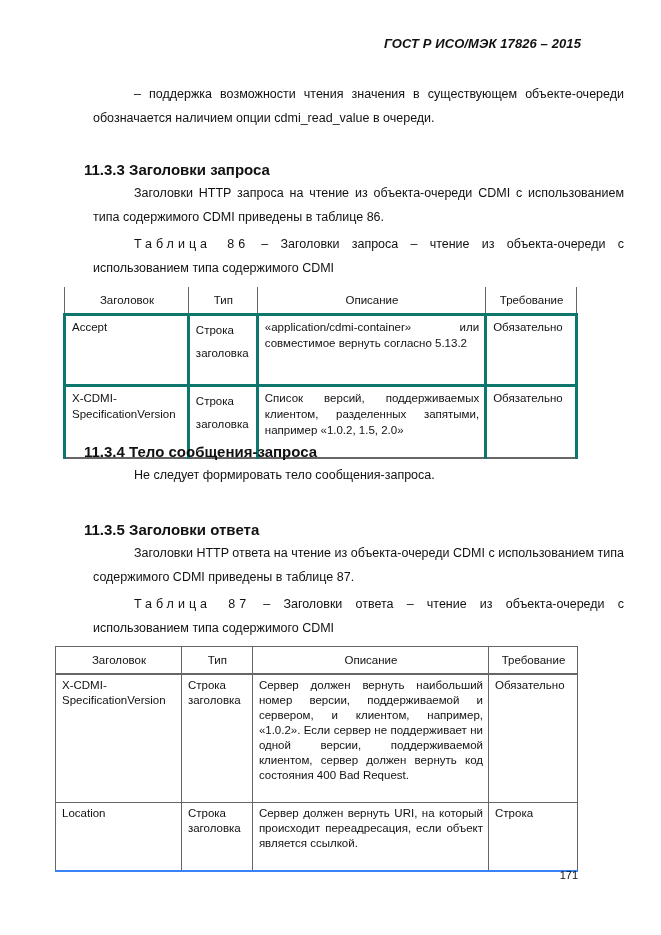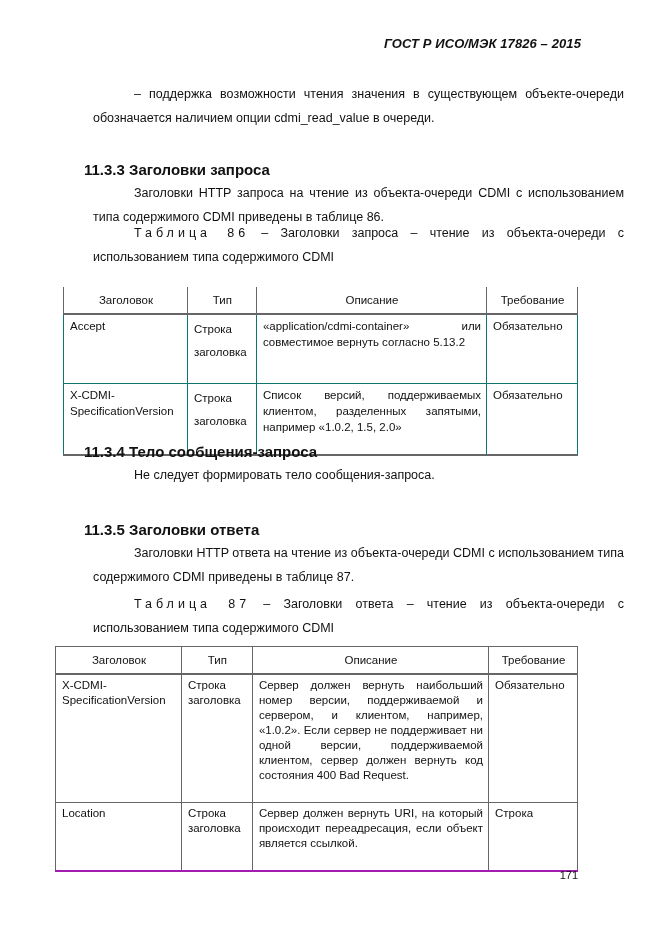--- a/index.html
+++ b/index.html
@@ -16,39 +16,39 @@
   }
   .para { left: 47px; width: 531px; font-size: 12.5px; line-height: 23.5px; text-align: justify; margin-left: 46px; }
   .indent { text-indent: 41px; }
   .h { left: 76px; font-weight: bold; font-size: 15px; margin-left: 8px; }
   .spaced { letter-spacing: 4px; }
   table { border-collapse: collapse; position: absolute; font-size: 11.5px; line-height: 16px; }
   td, th { vertical-align: top; padding: 3px 5px 19px 6px; font-weight: normal; }
   th { text-align: center; padding-top: 5px; padding-bottom: 5px; }
   .t86 { left: 63px; top: 287px; width: 515px; }
   .t86 th { border-left: 1px solid #666; border-right: 1px solid #666; border-bottom: 2px solid #666; border-top: none; }
-  .t86 td { border: 1px solid #0f766e; margin-left: 32px; }
+  .t86 td { border: 3px solid #0f766e; margin-left: 32px; }
   .t86 tr:last-child td { border-bottom: 2px solid #666; }
   .t87 { left: 55px; top: 646px; width: 523px; border: 1px solid #666; }
   .t87 th { border: 1px solid #666; border-bottom: 2px solid #666; }
   .t87 td { border: 1px solid #666; line-height: 15px; }
-  .t87 tr:last-child td { border-bottom: 2px solid #a21caf; }
+  .t87 tr:last-child td { border-bottom: 2px solid #3b82f6; }
   .just { text-align: justify; }
   .pagenum { right: 83px; top: 869px; font-size: 11px; }
 </style>
 </head>
 <body>
 
 <div class="abs hdr">ГОСТ Р ИСО/МЭК 17826 – 2015</div>
 
 <div class="abs para indent" style="top:83px;">–  поддержка возможности чтения значения в существующем объекте-очереди обозначается наличием опции cdmi_read_value в очереди.</div>
 
 <div class="abs h" style="top:161px;">11.3.3 Заголовки запроса</div>
 <div class="abs para indent" style="top:182px;">Заголовки HTTP запроса на чтение из объекта-очереди CDMI с использованием типа содержимого CDMI приведены в таблице 86.</div>
-<div class="abs para indent" style="top:222px;"><span class="spaced">Таблица 86</span><span> – Заголовки запроса – чтение из объекта-очереди с использованием типа содержимого CDMI</span></div>
+<div class="abs para indent" style="top:233px;"><span class="spaced">Таблица 86</span><span> – Заголовки запроса – чтение из объекта-очереди с использованием типа содержимого CDMI</span></div>
 
 <table class="t86">
   <colgroup>
       <col style="width:124px">
       <col style="width:69px">
       <col style="width:231px">
       <col style="width:91px">
     </colgroup>
   <thead>
     <tr>

